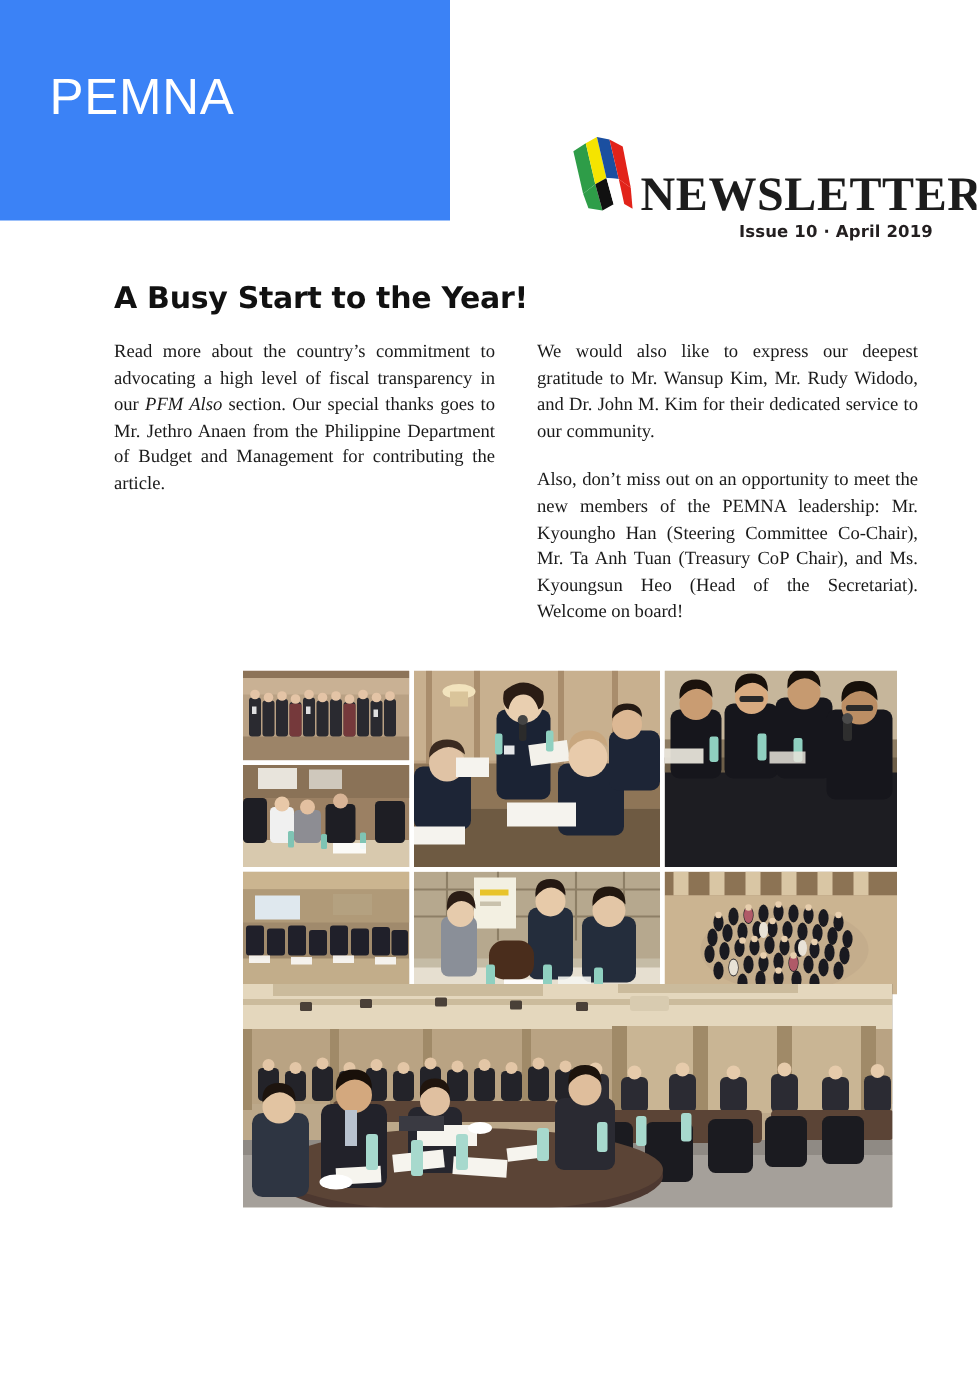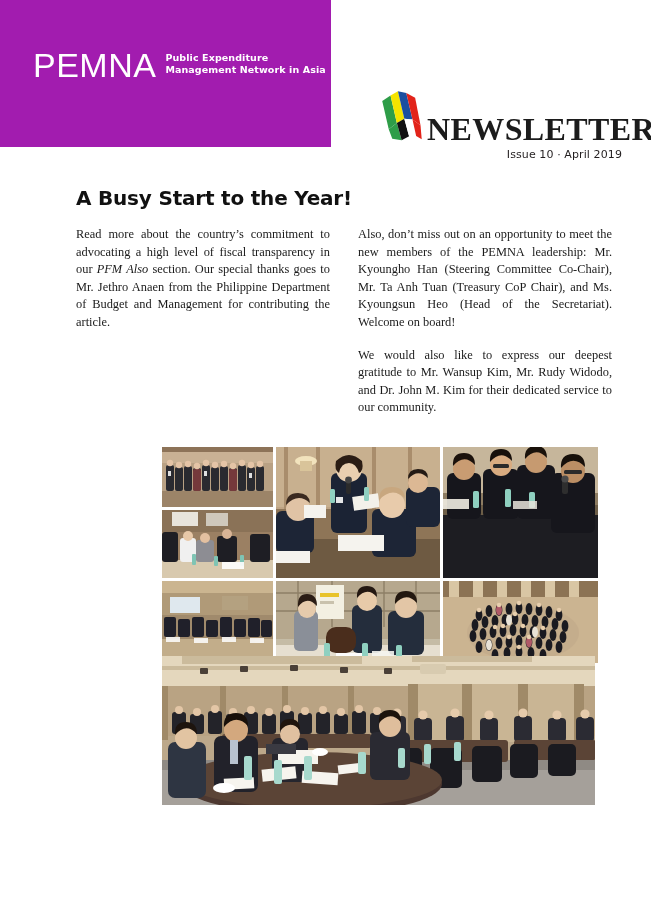--- a/index.html
+++ b/index.html
@@ -20,23 +20,23 @@
   
   .masthead {
     position: absolute;
     left: 0; top: 0;
     width: 651px;
     height: 175px;
   }
   .green-block {
     position: absolute;
     left: 0; top: 0;
-    width: 331px;
+    width: 300px;
     height: 147px;
-    background: #a21caf;
+    background: #3b82f6;
   }
   .brand {
     position: absolute;
     left: 33px;
     top: 48px;
     display: flex;
     align-items: flex-start;
   }
   .brand-word {
     font-family: "Liberation Sans", sans-serif;
@@ -83,21 +83,21 @@
     font-size: 32px;
     letter-spacing: 0.4px;
     color: #1c1c1c;
     white-space: nowrap;
   }
   .nl-issue {
     position: absolute;
     right: 8px;
     top: 62px;
     font-family: "DejaVu Sans", sans-serif;
-    font-weight: normal;
+    font-weight: bold;
     font-size: 11px;
     color: #231f20;
     white-space: nowrap;
     letter-spacing: 0.1px;
   }
 
   
   .article {
     position: absolute;
     left: 57px;
@@ -167,24 +167,20 @@
   .wide-photo svg { display: block; width: 100%; height: 100%; }
 </style>
 </head>
 <body>
 
 <div class="masthead">
 
   <div class="green-block">
     <div class="brand">
       <div class="brand-word">PEMNA</div>
-      <div class="brand-tag">
-        <div>Public Expenditure</div>
-        <div>Management Network in Asia</div>
-      </div>
     </div>
   </div>
 
   <div class="nl-wrap">
     <div class="nl-logo">
       <svg viewBox="0 0 50 58" xmlns="http://www.w3.org/2000/svg">
         <g transform="rotate(-9 25 29)">
           <path d="M8 10 L17 6 L19 34 L10 39 Z" fill="#2e9d48"></path>
           <path d="M17 6 L25 3 L27 31 L19 34 Z" fill="#f5e400"></path>
           <path d="M25 3 L33 6 L35 33 L27 31 Z" fill="#1b4fa0"></path>
@@ -202,22 +198,22 @@
 </div>
 
 <div class="article">
   <h1 class="headline">A Busy Start to the Year!</h1>
 
   <div class="cols">
     <div class="col">
       <p id="left-p2">Read more about the country’s commitment to advocating a high level of fiscal transparency in our <em>PFM Also</em> section. Our special thanks goes to Mr. Jethro Anaen from the Philippine Department of Budget and Management for contributing the article.</p>
     </div>
     <div class="col">
+      <p>We would also like to express our deepest gratitude to Mr. Wansup Kim, Mr. Rudy Widodo, and Dr. John M. Kim for their dedicated service to our community.</p>
       <p>Also, don’t miss out on an opportunity to meet the new members of the PEMNA leadership: Mr. Kyoungho Han (Steering Committee Co-Chair), Mr. Ta Anh Tuan (Treasury CoP Chair), and Ms. Kyoungsun Heo (Head of the Secretariat). Welcome on board!</p>
-      <p>We would also like to express our deepest gratitude to Mr. Wansup Kim, Mr. Rudy Widodo, and Dr. John M. Kim for their dedicated service to our community.</p>
     </div>
   </div>
 </div>
 
 <div class="collage">
 
   <div class="ph p-group">
     <svg viewBox="0 0 111 60" preserveAspectRatio="none" xmlns="http://www.w3.org/2000/svg">
       <rect width="111" height="60" fill="#b9a184"></rect>
       <rect y="0" width="111" height="16" fill="#c9b194"></rect>

